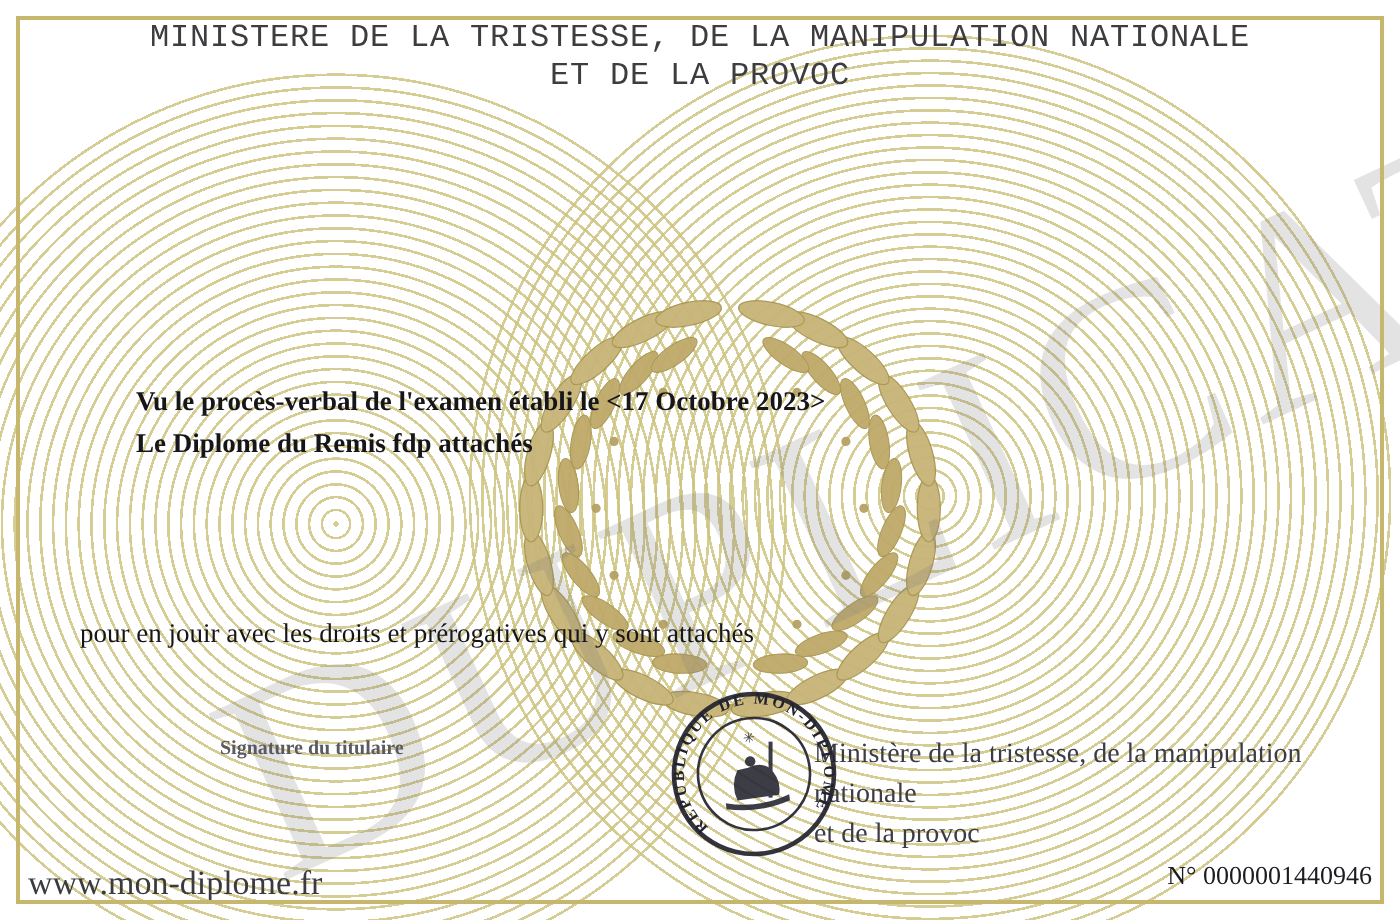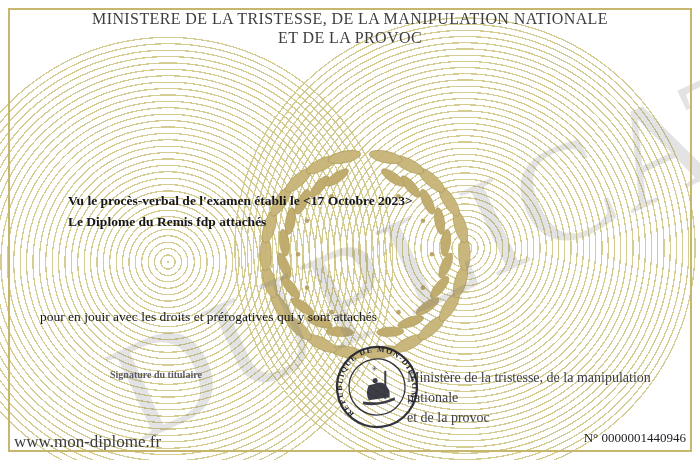--- a/index.html
+++ b/index.html
@@ -26,21 +26,21 @@
     position:absolute;left:120px;top:330px;z-index:2;
     font-size:140px;letter-spacing:6px;white-space:nowrap;
     color:rgba(125,125,125,0.21);font-family:"Liberation Serif",serif;
     transform:rotate(-25deg);transform-origin:0 50%;line-height:140px;pointer-events:none;
   }
   
   .frame{position:absolute;left:8px;top:8px;right:8px;bottom:8px;
     border:2px solid #c7b76e;z-index:5;pointer-events:none;}
   
   .header{position:absolute;top:10px;left:0;width:100%;text-align:center;z-index:4;
-    font-size:16px;line-height:18.5px;letter-spacing:0.4px;color:#3d3d40;}
+    font-size:16px;line-height:18.5px;letter-spacing:0.4px;color:#3d3d40;font-family:Liberation Mono, monospace;}
   .title{position:absolute;top:74px;left:0;width:100%;text-align:center;z-index:4;
     font-size:39px;line-height:41px;letter-spacing:0.5px;color:#515156;}
   .bodyblock{position:absolute;left:68px;top:191px;z-index:4;
     font-size:13.5px;line-height:20.8px;color:#15151a;font-weight:bold;}
   .grant{position:absolute;left:40px;top:309px;width:560px;text-align:left;z-index:4;
     font-size:13.5px;color:#15151a;}
   .sig-label{position:absolute;left:110px;top:369px;width:185px;text-align:left;z-index:4;
     font-size:10px;color:#5a5a64;font-weight:bold;}
   .ministry{position:absolute;left:407px;top:368px;z-index:3;
     font-size:14px;line-height:20px;color:#3c3c48;}

